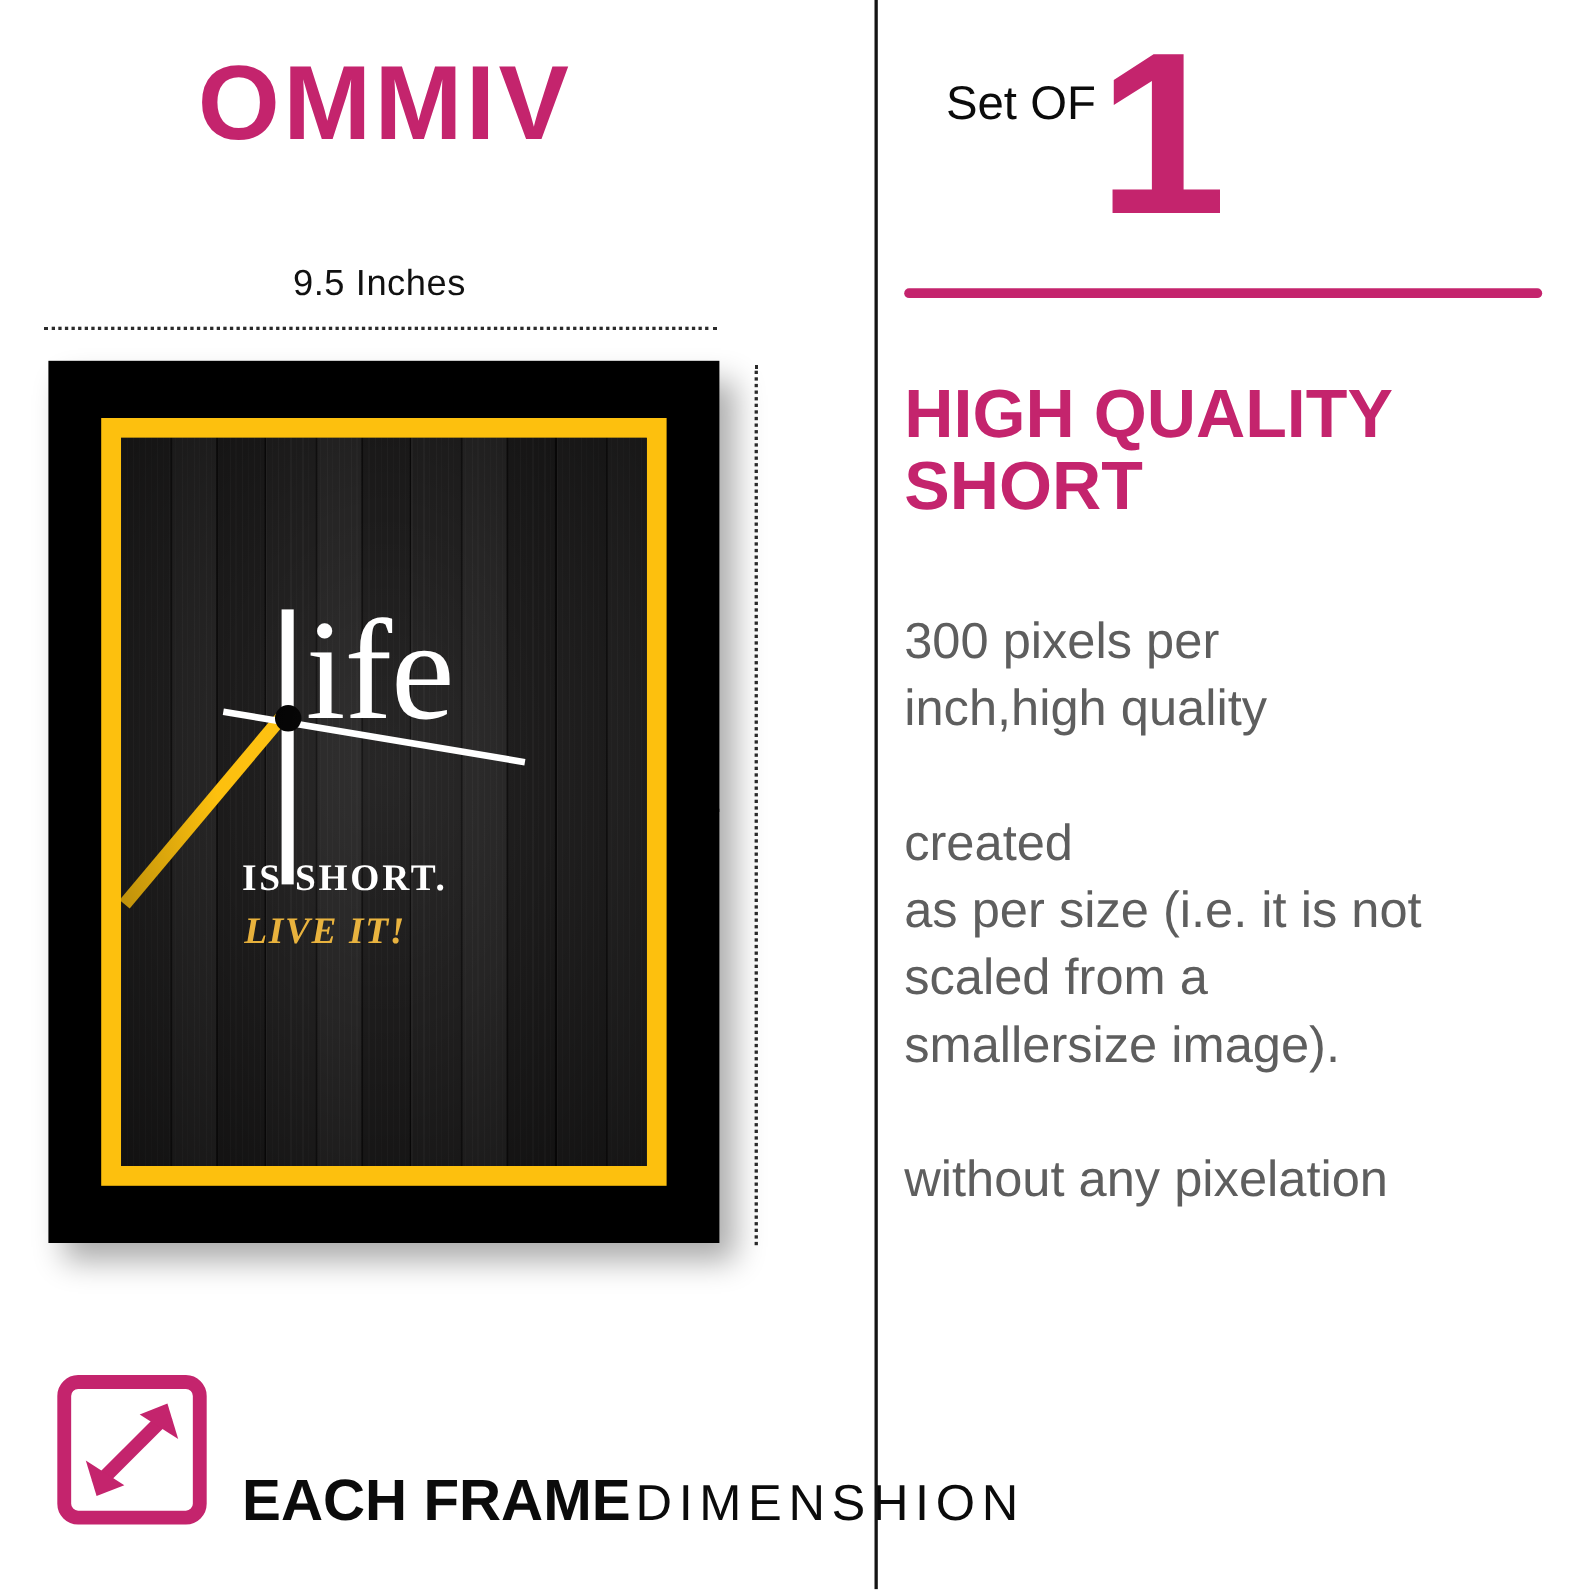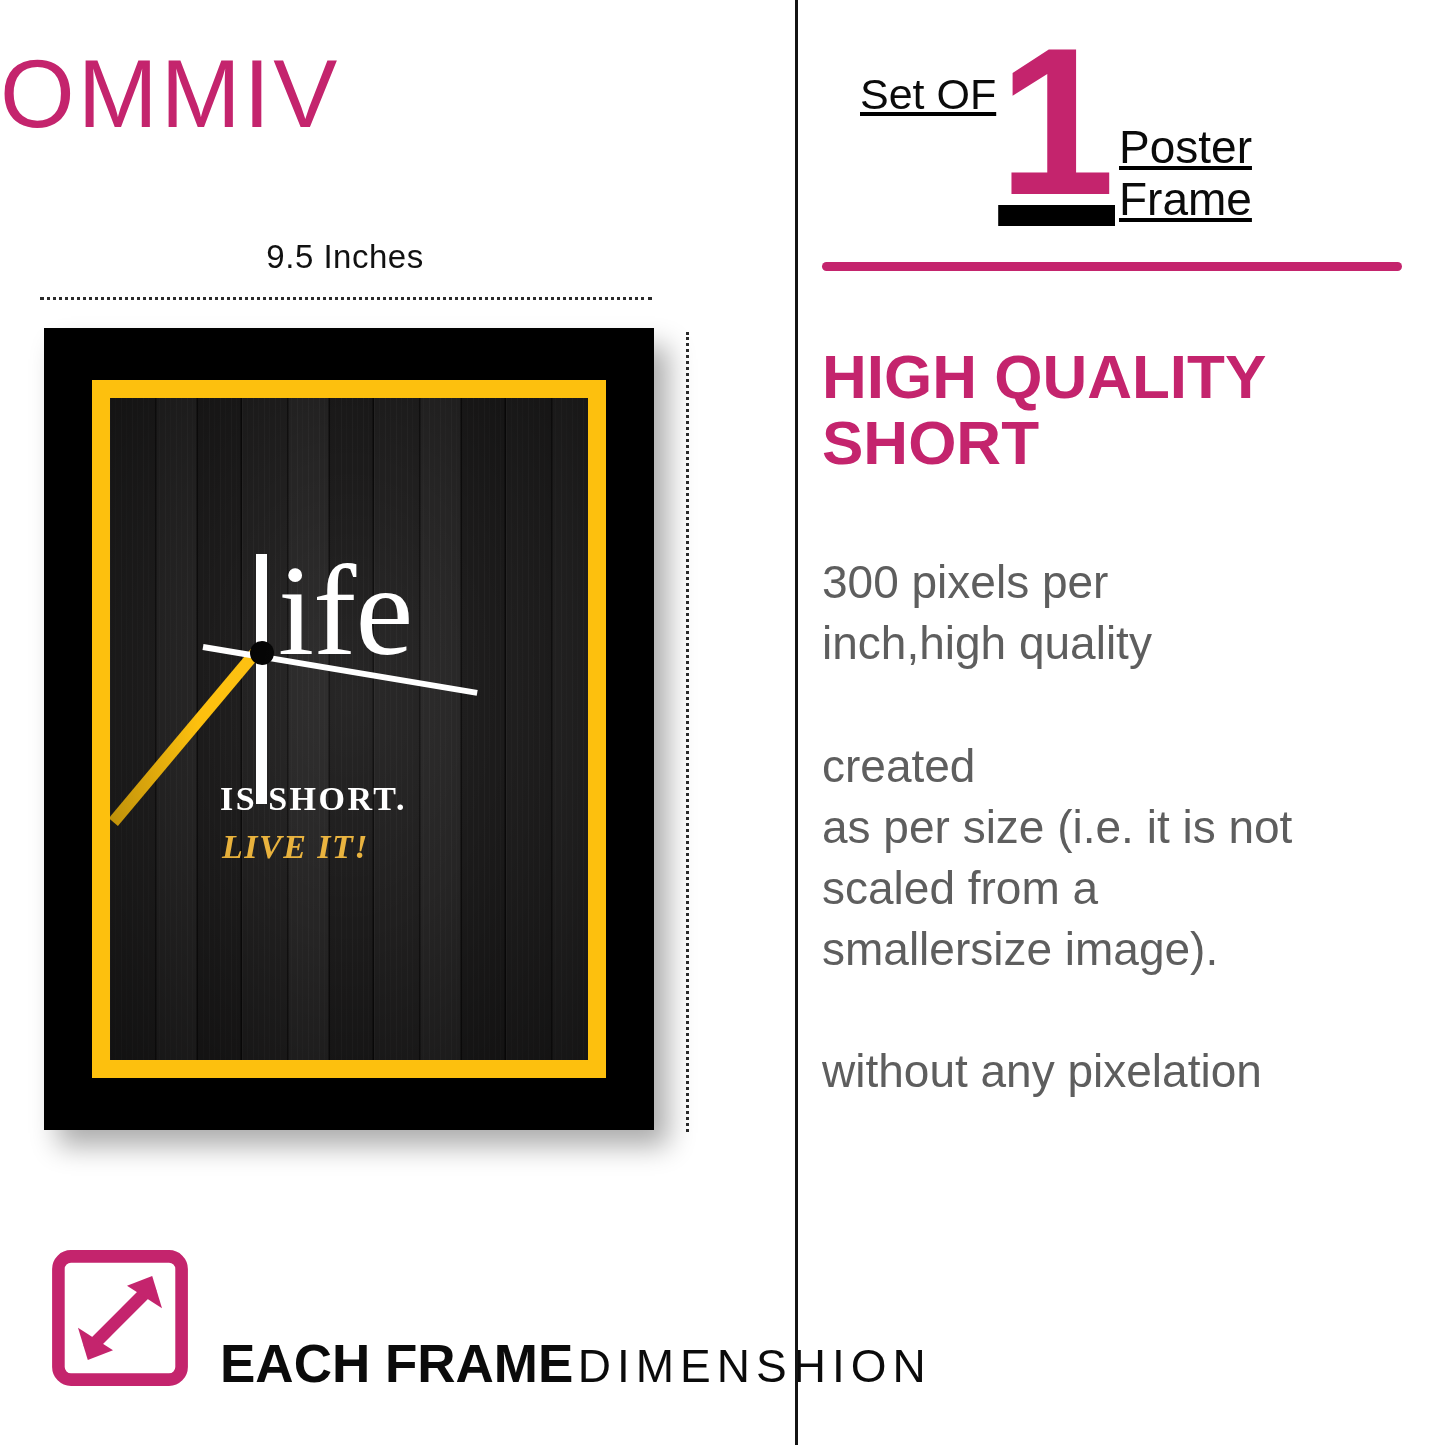--- a/index.html
+++ b/index.html
@@ -27,25 +27,26 @@
     height: 1445px;
     background: #141414;
   }
 
   
   .brand-logo {
     position: absolute;
     left: 0;
     top: 46px;
     width: 700px;
+    text-align: center;
     font-size: 96px;
     line-height: 1;
     letter-spacing: 3px;
     color: #C4246D;
-    font-weight: 400;
+    font-weight: 700;
     font-family: "Liberation Sans", sans-serif;
   }
 
   .width-label {
     position: absolute;
     left: 0;
     top: 238px;
     width: 690px;
     text-align: center;
     font-size: 33px;
@@ -240,21 +241,20 @@
     margin-top: 6px;
   }
 
   
   .setof-row {
     position: absolute;
     left: 860px;
     top: 42px;
     display: flex;
     align-items: flex-start;
-    text-decoration: underline;
   }
   .setof-label {
     font-size: 43px;
     color: #0b0b0b;
     margin-top: 28px;
     letter-spacing: 0px;
   }
   .setof-number {
     font-size: 210px;
     line-height: 0.82;
@@ -348,24 +348,20 @@
       <span class="badge-title">EACH FRAME</span>
       <span class="badge-sub">DIMENSHION</span>
     </span>
   </div>
 
   <div class="divider-vertical"></div>
 
   <div class="setof-row">
     <span class="setof-label">Set OF</span>
     <span class="setof-number">1</span>
-    <span class="setof-unit">
-      <span>Poster</span><br>
-      <span>Frame</span>
-    </span>
   </div>
 
   <div class="pink-rule"></div>
 
   <div class="hq-heading">HIGH QUALITY SHORT</div>
 
   <div class="hq-body">
     <span>300 pixels per</span><br>
     <span>inch,high quality</span><br>
     <br>

